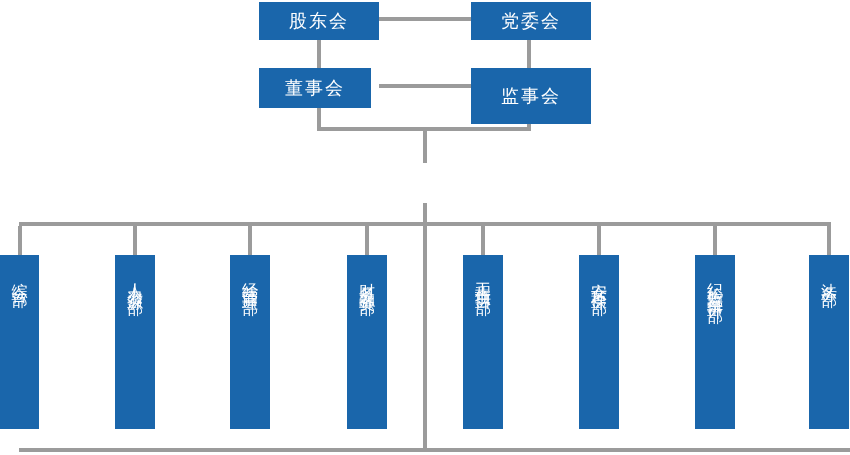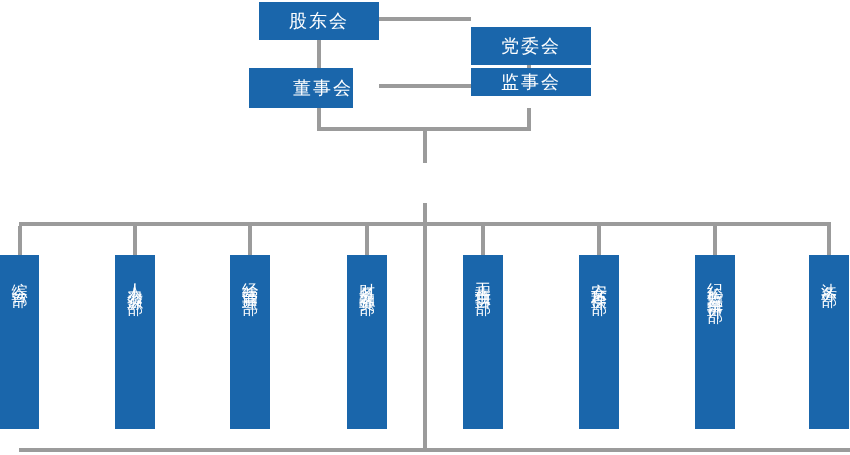--- a/index.html
+++ b/index.html
@@ -52,27 +52,27 @@
   <div class="line" style="left:248px;top:226px;width:4px;height:29px;"></div>
   <div class="line" style="left:365px;top:226px;width:4px;height:29px;"></div>
   <div class="line" style="left:481px;top:226px;width:4px;height:29px;"></div>
   <div class="line" style="left:597px;top:226px;width:4px;height:29px;"></div>
   <div class="line" style="left:713px;top:226px;width:4px;height:29px;"></div>
   <div class="line" style="left:827px;top:226px;width:4px;height:29px;"></div>
 
   <div class="node" style="left:259px;top:2px;width:120px;height:38px;">
     <span>股东会</span>
   </div>
-  <div class="node" style="left:471px;top:2px;width:120px;height:38px;margin-top:25px;">
+  <div class="node" style="left:471px;top:2px;width:120px;height:38px;">
     <span>党委会</span>
   </div>
-  <div class="node" style="left:249px;top:68px;width:104px;height:40px;justify-content:flex-end;">
+  <div class="node" style="left:259px;top:68px;width:112px;height:40px;">
     <span>董事会</span>
   </div>
-  <div class="node" style="left:471px;top:68px;width:120px;height:28px;align-items:center;">
+  <div class="node" style="left:471px;top:68px;width:120px;height:56px;align-items:center;">
     <span>监事会</span>
   </div>
 
 
   <div class="dept" style="left:0px;top:255px;width:39px;height:174px;">
     <span class="vlabel">综合部</span>
   </div>
   <div class="dept" style="left:115px;top:255px;width:40px;height:174px;">
     <span class="vlabel">人力资源部</span>
   </div>

